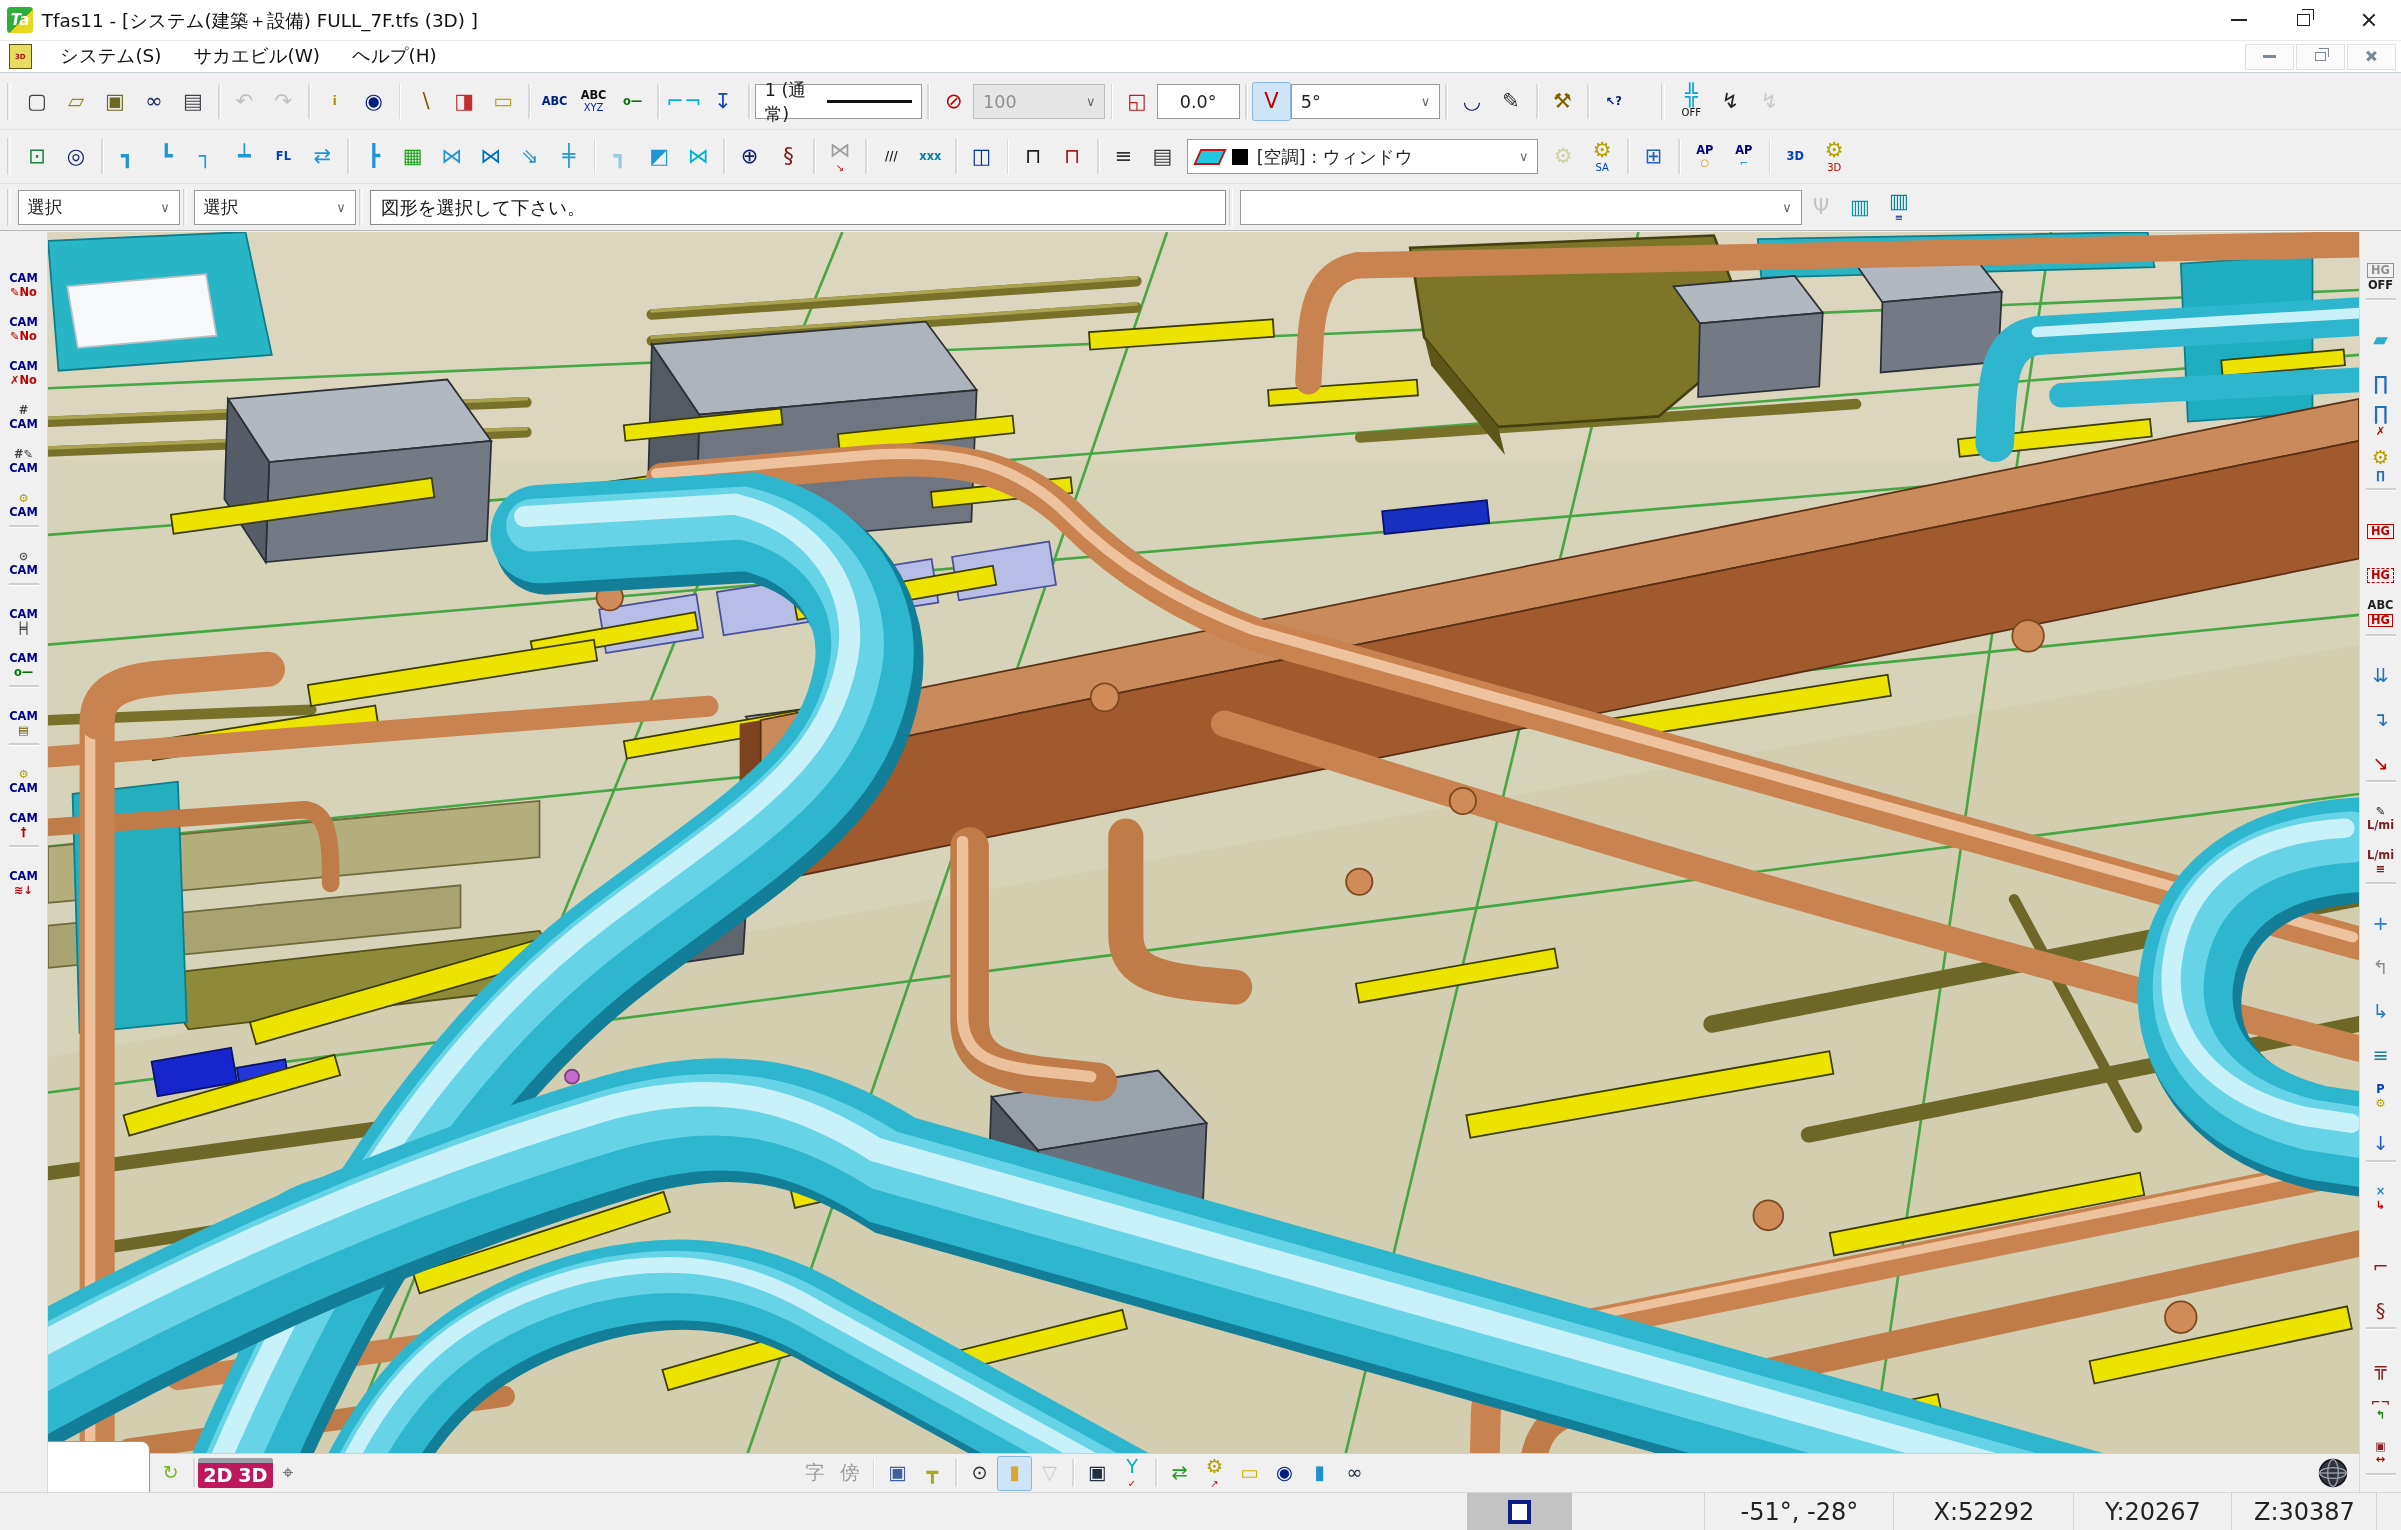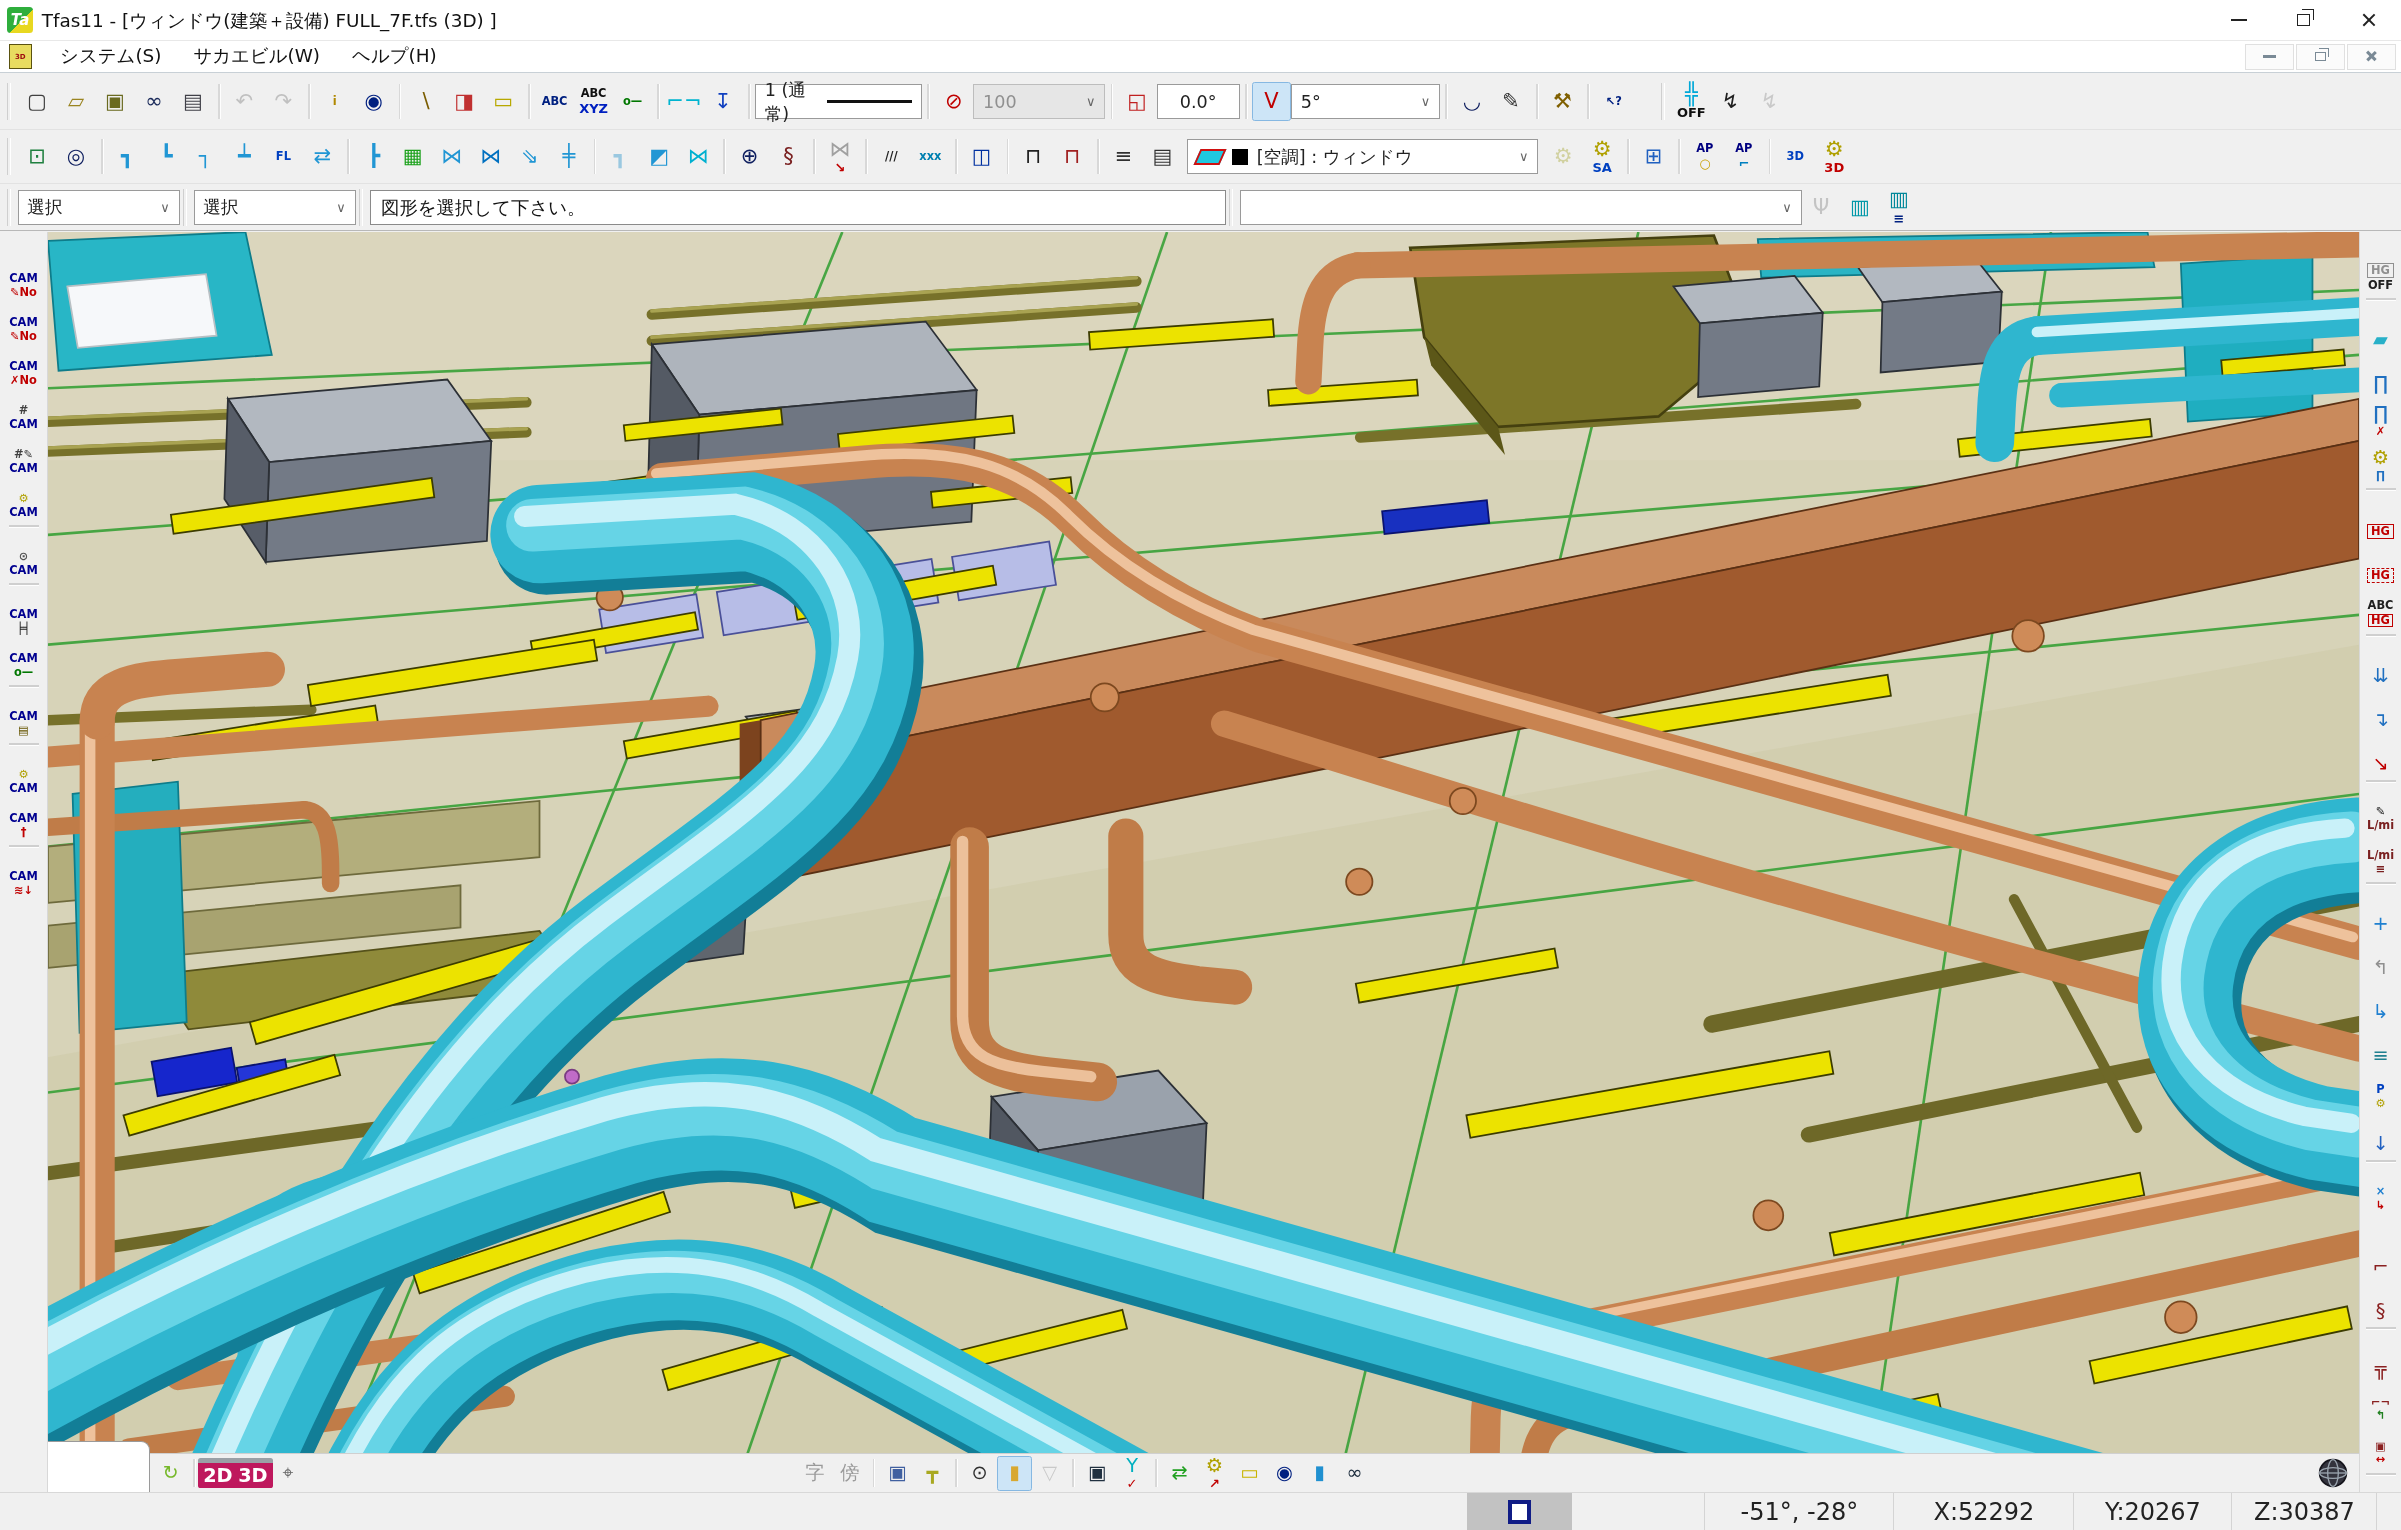--- a/index.html
+++ b/index.html
@@ -45,21 +45,21 @@
 
   
   .toolbar { position:absolute; left:0; right:0; background:#f0f0f0; display:flex; align-items:center;
     padding-left:3.5px; border-bottom:0.9px solid #e2e2e2; }
   #toolbar1 { top:74px; height:56px; }
   #toolbar2 { top:130px; height:54px; }
   .tb-seg { display:flex; align-items:center; }
   .tbtn { width:39px; height:39px; display:flex; flex-direction:column; align-items:center;
     justify-content:center; border:0.9px solid transparent; border-radius:2.6px; flex:none; line-height:1; }
   .g1 { font-size:21px; line-height:1; white-space:nowrap; }
-  .g2 { font-size:13px; line-height:1; font-weight:bold; margin-top:1.8px; white-space:nowrap; }
+  .g2 { font-size:10px; line-height:1; font-weight:normal; margin-top:1.8px; white-space:nowrap; }
   .small .g1 { font-size:11.4px; font-weight:bold; }
   .box .g1 { border:1.8px solid; padding:0.9px 2.6px; font-size:12.3px; font-weight:bold; }
   .dashed .g1 { border:1.8px dashed; padding:0.9px 2.6px; font-size:12.3px; font-weight:bold; }
   .box2 .g2 { border:1.8px solid; padding:0 1.8px; }
   .grayed { opacity:.55; }
   .active { background:#cde5f7; border:0.9px solid #86b8e2; }
   .big .g1 { font-size:19.3px; }
   .dim .g1 { background:#be185d; color:#fff; font-size:13px; font-weight:bold; padding:2.6px 5.3px;
     border-radius:2.6px; border-top:5.3px solid #9aa0a6; }
   .sep { width:1.8px; height:35px; background:#d8d8d8; box-shadow:0.9px 0 0 #ffffff; margin:0 5.3px; flex:none; }
@@ -115,21 +115,21 @@
   .sb-cell { display:flex; align-items:center; justify-content:center; border-left:0.9px solid #d4d4d4; }
   .sb-tail { width:24.6px; border-left:0.9px solid #d4d4d4; }
 </style>
 </head>
 <body>
 
 <div id="app">
 
   <div class="titlebar">
     <div class="app-icon">Ta</div>
-    <div class="title-text">Tfas11 - [ウィンドウ(建築＋設備) FULL_7F.tfs (3D) ]</div>
+    <div class="title-text">Tfas11 - [システム(建築＋設備) FULL_7F.tfs (3D) ]</div>
     <div class="win-controls">
       <div class="wc">
           <span class="min"></span>
         </div>
       <div class="wc">
           <span class="max"></span>
         </div>
       <div class="wc">
           <span class="xg"></span>
         </div>

